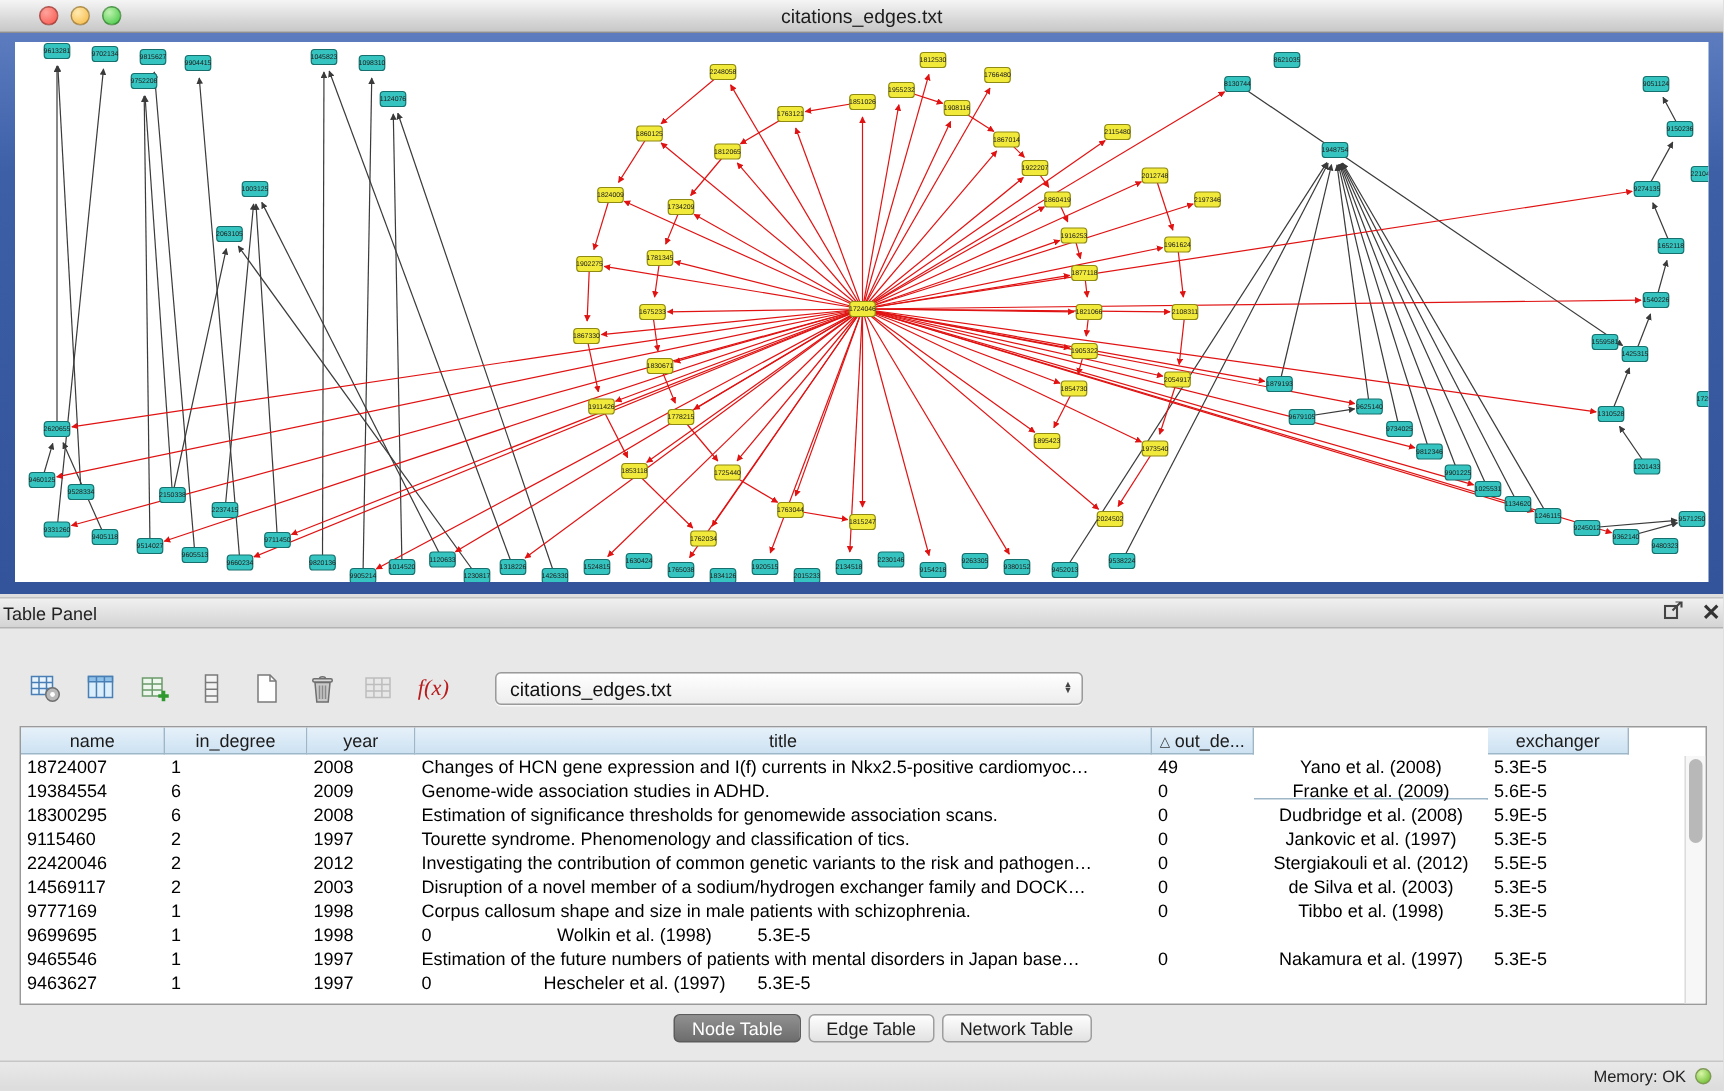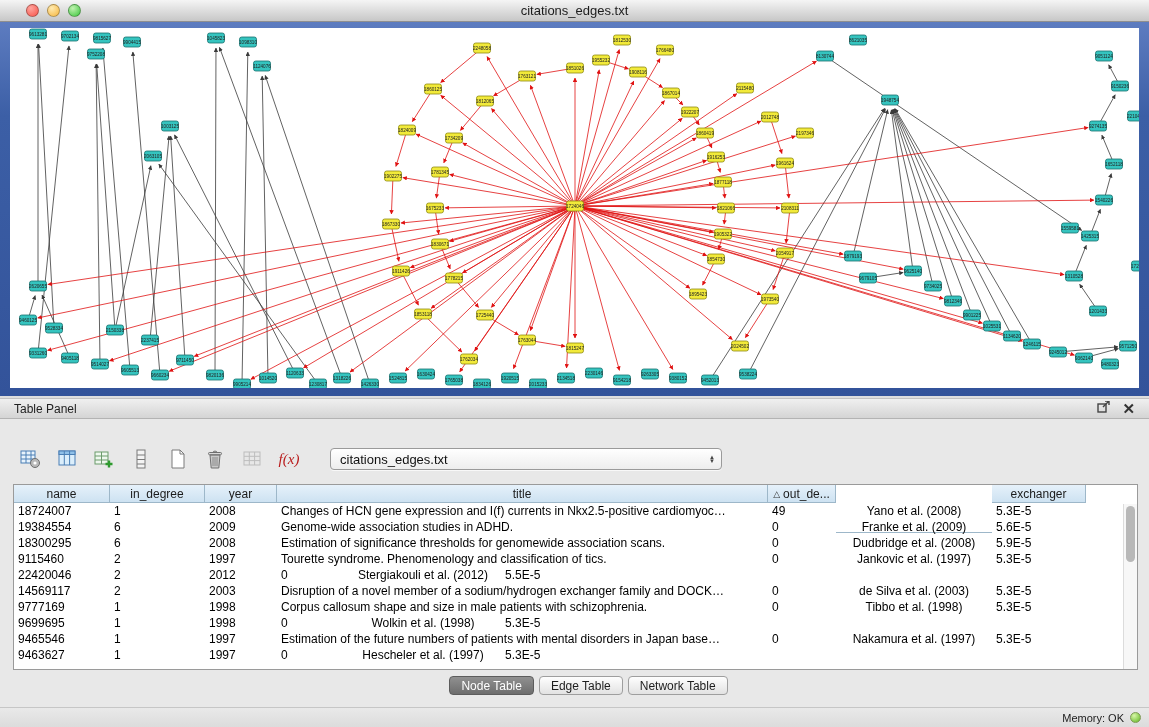--- a/index.html
+++ b/index.html
@@ -16,21 +16,21 @@
   .light.yellow { background:radial-gradient(circle at 35% 30%, #ffeab0, #f6b63e); }
   .light.green  { background:radial-gradient(circle at 35% 30%, #c0f2b0, #3bc63c); }
   .wtitle { font-size:13px; color:#1c1c1c; }
   .net-frame { height:374px; background:linear-gradient(#5d7cc0,#3c5fa6 25%,#33539a); padding:6px 10px 8px 10px; }
   .net-canvas { width:1129px; height:360px; background:#fff; overflow:hidden; }
   svg text { pointer-events:none; }
 
   
   .table-panel { position:absolute; top:398px; left:0; width:1149px; height:329px; background:#e8e8e8; }
   .panel-titlebar { height:21px; background:linear-gradient(#f0f0f0,#d4d4d4); border-top:1px solid #c2c2c2;
-                    border-bottom:1px solid #b3b3b3; display:flex; align-items:center; padding:0 14px; font-size:12px; color:#222; }
+                    border-bottom:1px solid #b3b3b3; display:flex; align-items:center; padding:0 2px; font-size:12px; color:#222; }
   .panel-actions { margin-left:auto; display:flex; align-items:center; gap:12px; }
   .panel-actions .x { font-size:15px; font-weight:bold; color:#333; line-height:1; cursor:default; }
   .toolbar { position:absolute; top:48px; left:18px; display:flex; align-items:center; gap:13px; height:26px; }
   .tool { width:24px; height:24px; display:flex; align-items:center; justify-content:center; }
   .fx { font-family:"Liberation Serif", serif; font-style:italic; font-size:15px; color:#b91c1c; }
   .dropdown { margin-left:16px; width:392px; height:22px; border:1px solid #9a9a9a; border-radius:4px;
               background:linear-gradient(#ffffff,#ededed); display:flex; align-items:center; padding:0 6px 0 9px;
               font-size:13px; color:#111; box-shadow:0 1px 0 rgba(255,255,255,.7); }
   .dd-arrows { margin-left:auto; display:flex; flex-direction:column; align-items:center; line-height:4px; }
   .dd-arrows span { font-size:6px; color:#444; }
@@ -779,20 +779,21 @@
             <div class="td" style="width: 72px;">1997</div>
             <div class="td" style="width: 491px;">Tourette syndrome. Phenomenology and classification of tics.</div>
             <div class="td" style="width: 68px;">0</div>
             <div class="td c" style="width: 156px;">Jankovic et al. (1997)</div>
             <div class="td" style="width: 94px;">5.3E-5</div>
           </div>
           <div class="tr">
             <div class="td" style="width: 96px;">22420046</div>
             <div class="td" style="width: 95px;">2</div>
             <div class="td" style="width: 72px;">2012</div>
+            <div class="td" style="width: 491px;">Investigating the contribution of common genetic variants to the risk and pathogen…</div>
             <div class="td" style="width: 68px;">0</div>
             <div class="td c" style="width: 156px;">Stergiakouli et al. (2012)</div>
             <div class="td" style="width: 94px;">5.5E-5</div>
           </div>
           <div class="tr">
             <div class="td" style="width: 96px;">14569117</div>
             <div class="td" style="width: 95px;">2</div>
             <div class="td" style="width: 72px;">2003</div>
             <div class="td" style="width: 491px;">Disruption of a novel member of a sodium/hydrogen exchanger family and DOCK…</div>
             <div class="td" style="width: 68px;">0</div>

